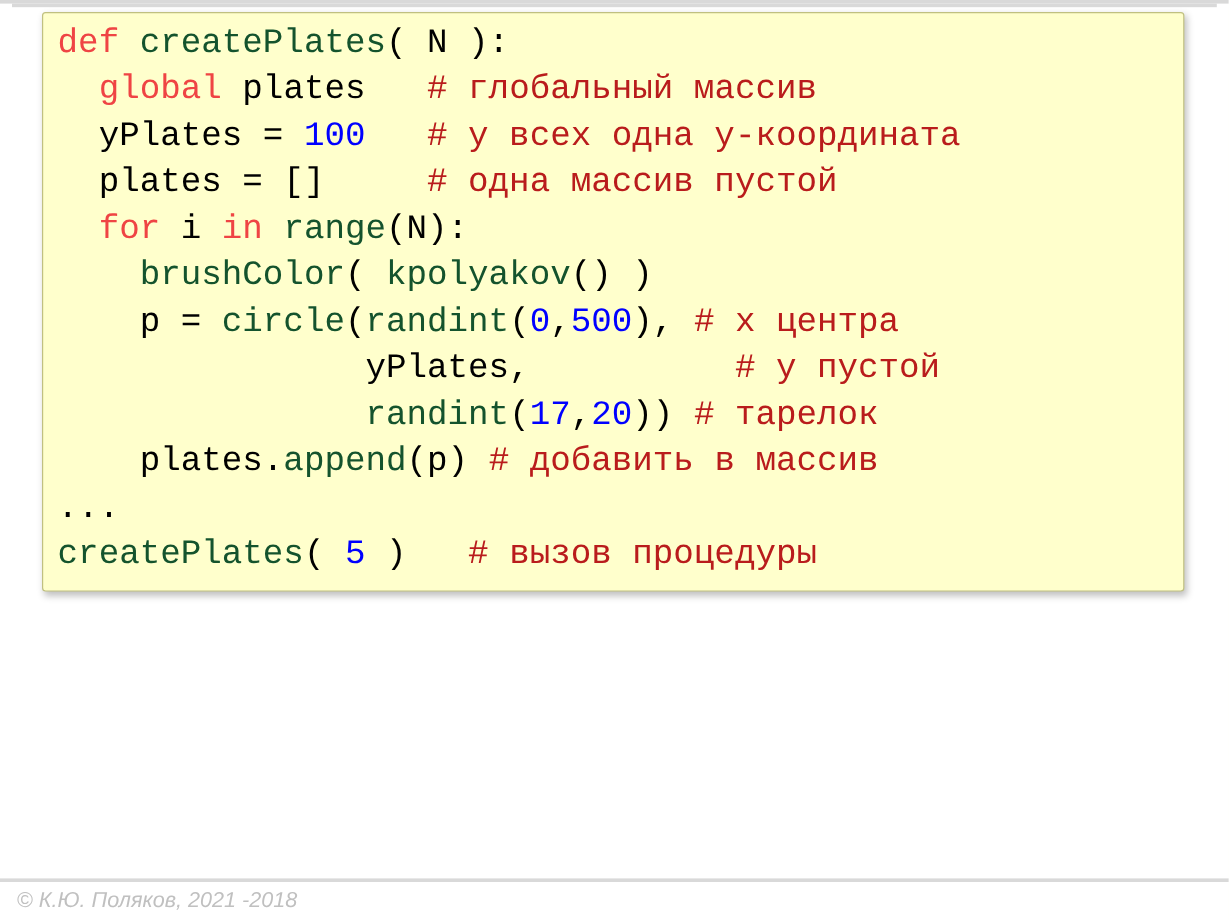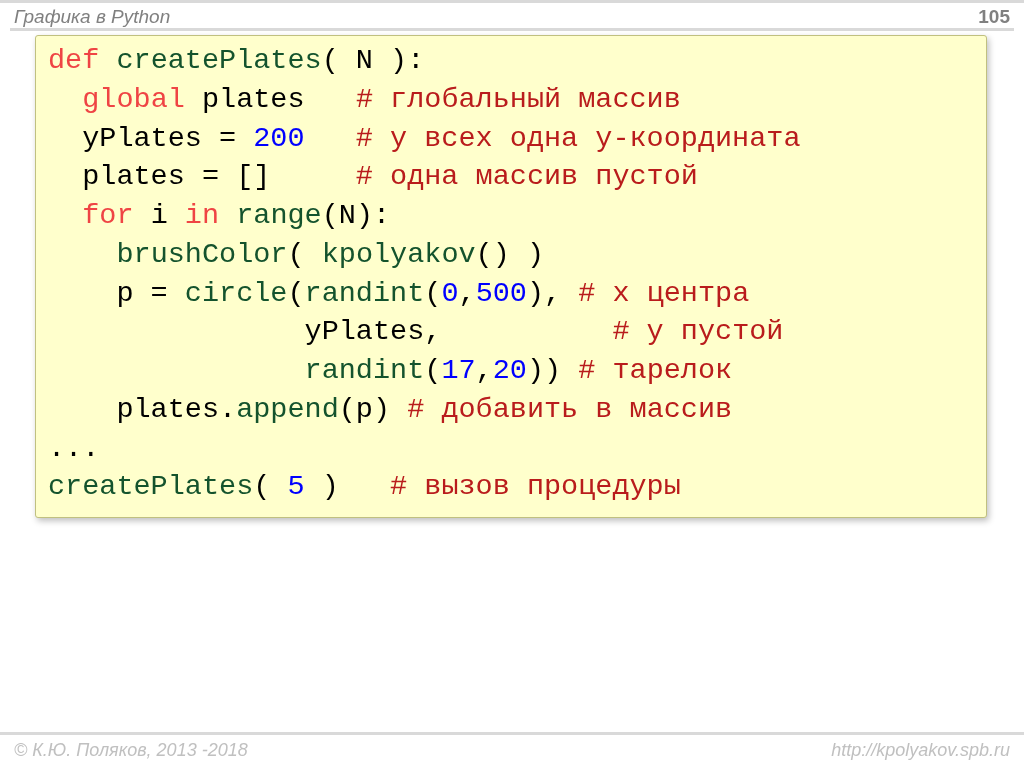--- a/index.html
+++ b/index.html
@@ -19,41 +19,36 @@
   .num { color: #0000ff; }
   .com { color: #b91c1c; }
   .footer-divider { height: 3px; background: #d9d9d9; width: 100%; }
   .footer-row { display: flex; justify-content: space-between; align-items: center; padding: 5px 14px 6px 14px; color: #c0c0c0; font-style: italic; font-size: 18px; }
 </style>
 </head>
 <body>
 
 <div class="slide">
   <div class="top-divider"></div>
-  <div class="header-row">
-    <div class="header-left">Графика в Python</div>
-    <div class="header-right">105</div>
-  </div>
   <div class="title-underline"></div>
 
   <div class="body">
     <div class="code-box">
 <div class="code"><span class="kw">def</span> <span class="fn">createPlates</span><span>( N ):</span>
   <span class="kw">global</span><span> plates   </span><span class="com"># глобальный массив</span>
-<span>  yPlates = </span><span class="num">200</span><span>   </span><span class="com"># у всех одна y-координата</span>
+<span>  yPlates = </span><span class="num">100</span><span>   </span><span class="com"># у всех одна y-координата</span>
 <span>  plates = []     </span><span class="com"># одна массив пустой</span>
   <span class="kw">for</span><span> i </span><span class="kw">in</span><span> </span><span class="fn">range</span><span>(N):</span>
 <span>    </span><span class="fn">brushColor</span><span>( </span><span class="fn">kpolyakov</span><span>() )</span>
 <span>    p = </span><span class="fn">circle</span><span>(</span><span class="fn">randint</span><span>(</span><span class="num">0</span><span>,</span><span class="num">500</span><span>), </span><span class="com"># x центра</span>
 <span>               yPlates,          </span><span class="com"># y пустой</span>
 <span>               </span><span class="fn">randint</span><span>(</span><span class="num">17</span><span>,</span><span class="num">20</span><span>)) </span><span class="com"># тарелок</span>
 <span>    plates.</span><span class="fn">append</span><span>(p) </span><span class="com"># добавить в массив</span>
 <span>...</span>
 <span class="fn">createPlates</span><span>( </span><span class="num">5</span><span> )   </span><span class="com"># вызов процедуры</span></div>
     </div>
   </div>
 
   <div class="footer-divider"></div>
   <div class="footer-row">
-    <div>© К.Ю. Поляков, 2013 -2018</div>
-    <div>http://kpolyakov.spb.ru</div>
+    <div>© К.Ю. Поляков, 2021 -2018</div>
   </div>
 </div>
 
 </body></html>

